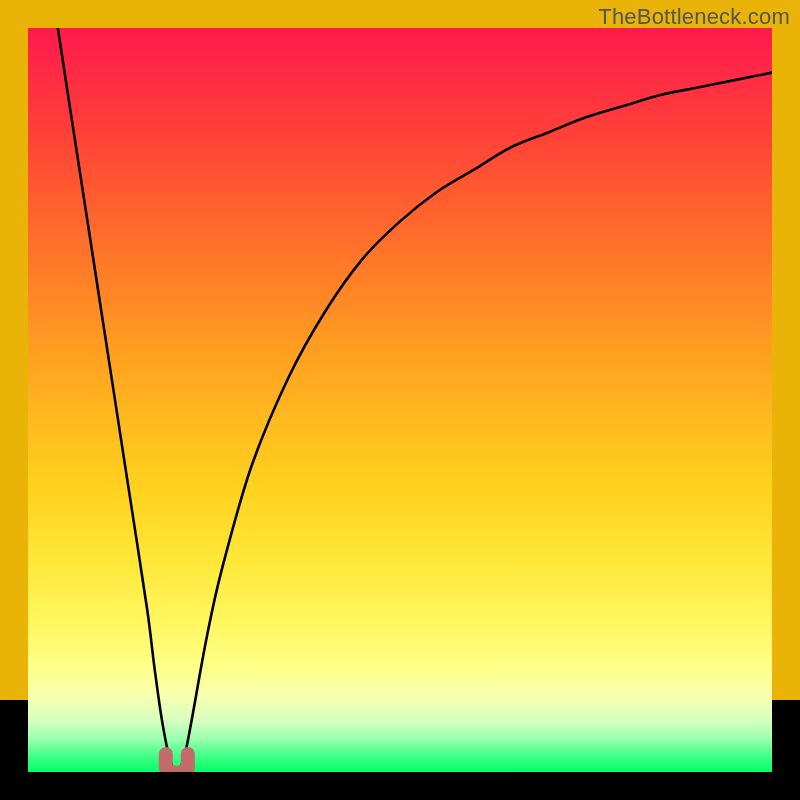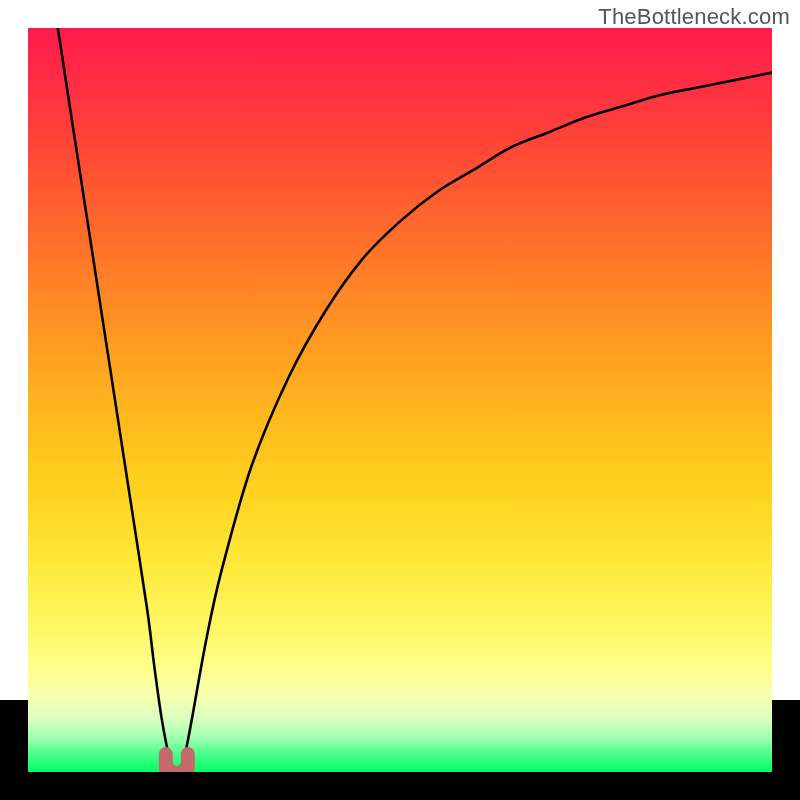--- a/index.html
+++ b/index.html
@@ -10,21 +10,21 @@
     overflow: hidden;
     background: #000;
     font-family: Arial, Helvetica, sans-serif;
   }
   .frame {
     position: absolute;
     left: 0;
     top: 0;
     width: 800px;
     height: 700px;
-    background: #ffffff;
+    background: #eab308;
   }
   .plot-area {
     position: absolute;
     left: 28px;
     top: 28px;
     width: 744px;
     height: 744px;
     overflow: hidden;
   }
   .gradient {

